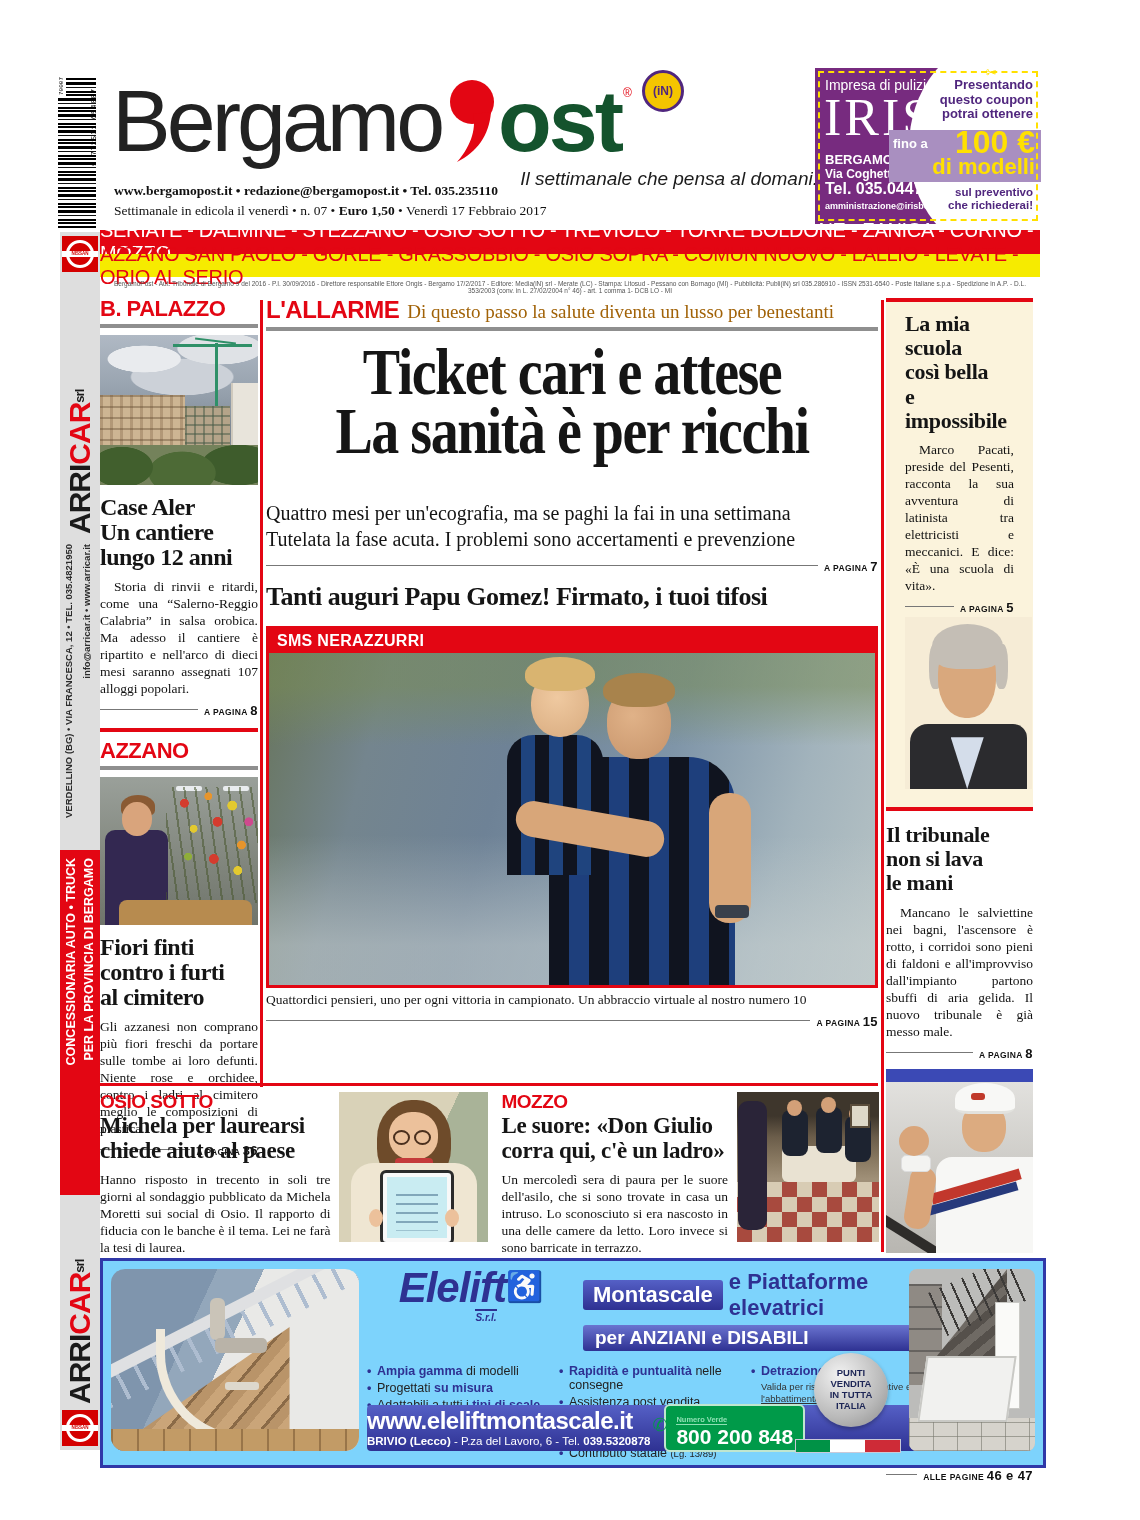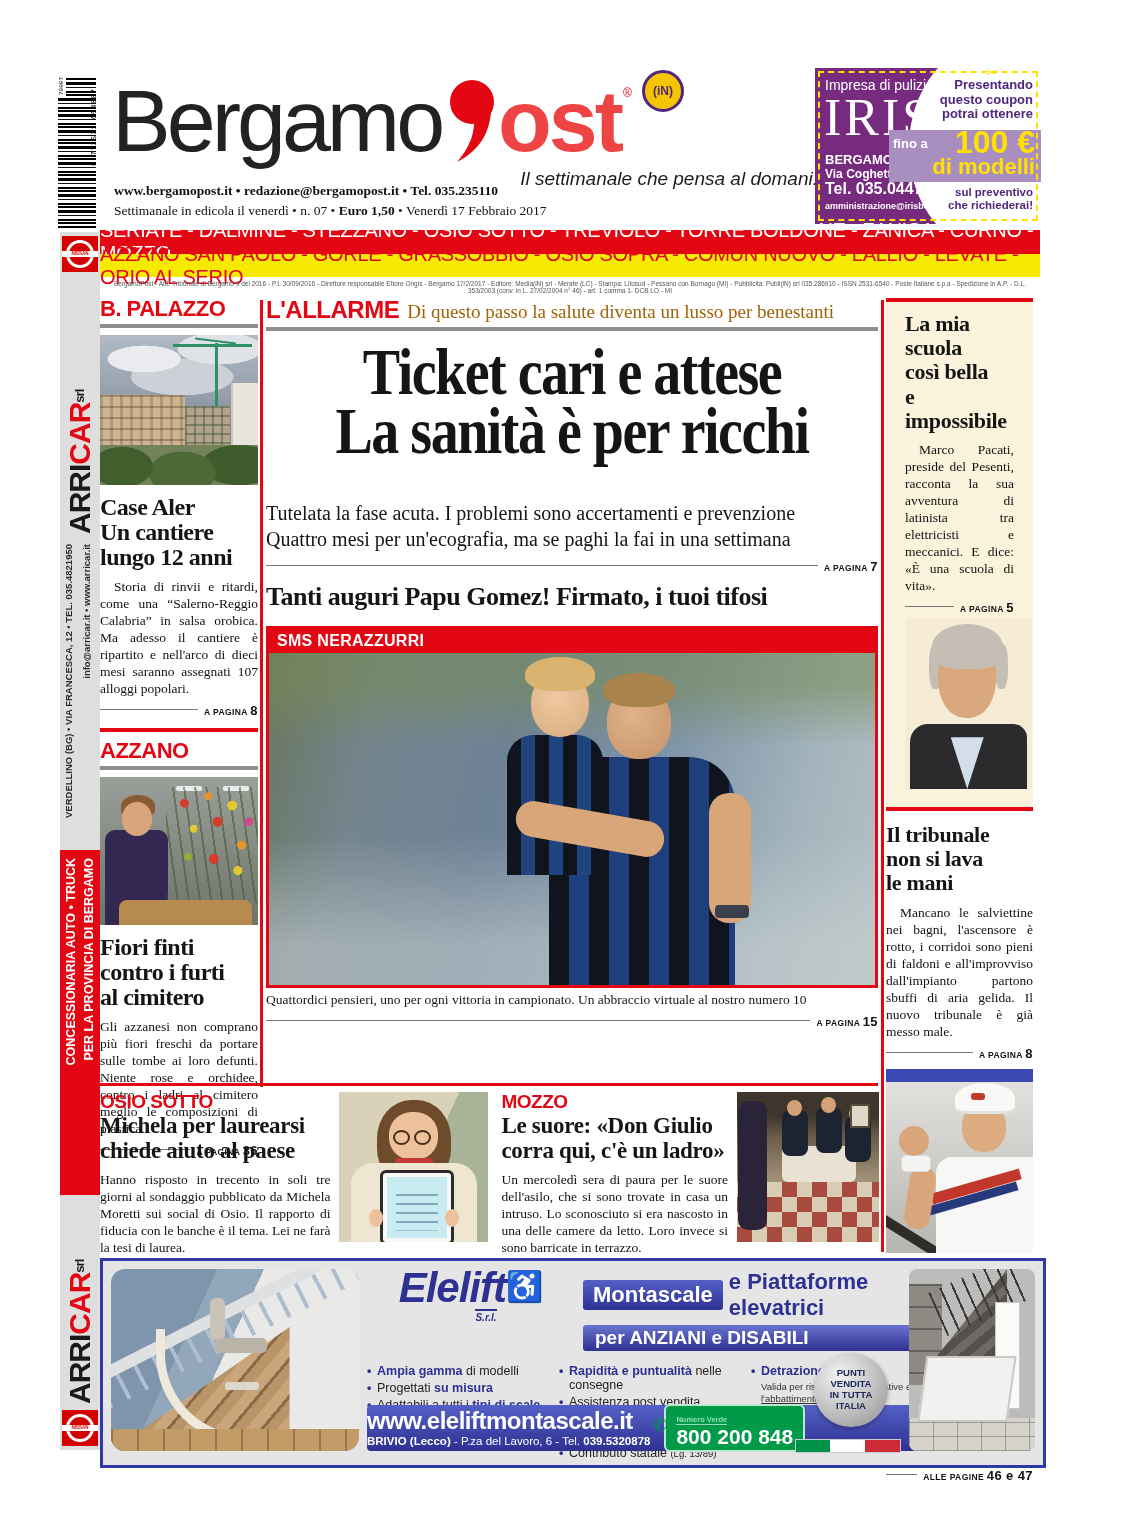--- a/index.html
+++ b/index.html
@@ -26,21 +26,21 @@
   .railbrand .r{color:#e30613;} .railbrand .s{font-size:13px;color:#1a1a1a;}
   .railaddr{position:absolute;width:40px;}
   .railaddr .vtext{position:absolute;font:bold 9.5px "Liberation Sans",sans-serif;color:#2b2b2b;}
   #railband{position:absolute;left:0;width:40px;background:#e30613;}
   #railband .vtext{position:absolute;font:bold 12.5px "Liberation Sans",sans-serif;color:#fff;}
 
   
   #masthead{left:112px;top:70px;width:706px;height:158px;}
   #logo-row{position:absolute;left:0;top:0;display:flex;align-items:flex-end;}
   #logo-black{font:88px "Liberation Sans",sans-serif;font-weight:400;color:#222;letter-spacing:-4px;line-height:.92;}
-  #logo-red{font:bold 88px "Liberation Sans",sans-serif;color:#ef4444;letter-spacing:-3px;line-height:.92;}
+  #logo-red{font:bold 88px "Liberation Sans",sans-serif;color:#14532d;letter-spacing:-3px;line-height:.92;}
   #logo-comma{width:50px;height:88px;margin:0 1px 0 6px;}
   #logo-reg{font:12px "Liberation Sans",sans-serif;color:#e30613;margin:0 0 62px 2px;}
   #in-badge{width:36px;height:36px;border-radius:50%;background:#f4c500;border:3px solid #50267e;
     display:flex;align-items:center;justify-content:center;font:bold 12px "Liberation Sans",sans-serif;color:#50267e;margin:0 0 50px 10px;}
   #tagline{position:absolute;right:0;top:98px;font:italic 19px "Liberation Sans",sans-serif;color:#1c1c1c;}
   #mh-contact{position:absolute;left:2px;top:113px;font:bold 13.5px "Liberation Serif",serif;color:#111;}
   #mh-issue{position:absolute;left:2px;top:133px;font:13.5px "Liberation Serif",serif;color:#111;}
   #mh-issue b{font-weight:bold;}
 
   
@@ -225,21 +225,21 @@
     background-position:0 0,15px 15px;background-size:30px 30px;}
   #ph-suore .table{position:absolute;left:32%;top:36%;width:52%;height:24%;background:#e9e2d2;border-radius:6px;}
   #ph-suore .nun{position:absolute;left:1%;top:6%;width:20%;height:86%;border-radius:10px;background:#2a2438;}
   #ph-suore .c{position:absolute;width:26px;height:46px;border-radius:8px;background:#1d2330;}
   #ph-suore .c1{left:32%;top:12%;} #ph-suore .c2{left:56%;top:10%;} #ph-suore .c3{left:76%;top:16%;}
   #ph-suore .ch{position:absolute;width:15px;height:16px;border-radius:50%;background:#d3a078;}
   #ph-suore .ch1{left:35%;top:5%;} #ph-suore .ch2{left:59%;top:3%;} #ph-suore .ch3{left:79%;top:9%;}
   #ph-suore .pic{position:absolute;right:6%;top:8%;width:16px;height:20px;background:#ded8c8;border:2px solid #5a4c3a;}
 
   
-  #elelift{left:100px;top:1258px;width:940px;height:204px;border:3px solid #3038a8;background:#e5e5e5;}
+  #elelift{left:100px;top:1258px;width:940px;height:204px;border:3px solid #3038a8;background:#7dd3fc;}
   #el-photo-l{position:absolute;left:8px;top:8px;width:248px;height:182px;border-radius:14px;overflow:hidden;
     background:linear-gradient(115deg,#7f95ad 0 32%,#93a7bb 32% 46%,#e9e9e7 46% 100%);}
   #el-photo-l .steps{position:absolute;left:0;bottom:0;width:72%;height:74%;
     background:repeating-linear-gradient(-50deg,#b99469 0 10px,#8a6a47 10px 13px,#caa579 13px 24px);
     clip-path:polygon(0 100%,100% 8%,100% 100%);}
   #el-photo-l .ban{position:absolute;left:-10%;top:18%;width:120%;height:12px;background:#dfe0e2;transform:rotate(-27deg);}
   #el-photo-l .spin{position:absolute;left:-10%;top:22%;width:120%;height:34px;transform:rotate(-27deg);
     background:repeating-linear-gradient(90deg,#aebdd0 0 4px,transparent 4px 20px);}
   #el-photo-l .rail{position:absolute;left:18%;bottom:4%;width:58%;height:58%;
     border-left:9px solid #efe9db;border-bottom:9px solid #efe9db;border-radius:0 0 0 90px;}
@@ -433,22 +433,22 @@
     <div id="lead-kicker-row">
       <span class="kicker">L'ALLARME</span>
       <span id="lead-kicker-text">Di questo passo la salute diventa un lusso per benestanti</span>
     </div>
     <div class="krule"></div>
     <div style="height:148px;text-align:center;">
       <div class="bigline">Ticket cari e attese</div>
       <div class="bigline">La sanità è per ricchi</div>
     </div>
     <div id="lead-deck">
+      <div>Quattro mesi per un'ecografia, ma se paghi la fai in una settimana</div>
       <div>Tutelata la fase acuta. I problemi sono accertamenti e prevenzione</div>
-      <div>Quattro mesi per un'ecografia, ma se paghi la fai in una settimana</div>
     </div>
     <div class="pagerow">
       <div class="line"></div>
       <div class="lbl"><span>A PAGINA</span> <span class="n">7</span></div>
     </div>
 
     <div id="caption-title">Tanti auguri Papu Gomez! Firmato, i tuoi tifosi</div>
     <div id="sms-box">
       <div id="sms-banner">SMS NERAZZURRI</div>
       <div id="sms-photo">

